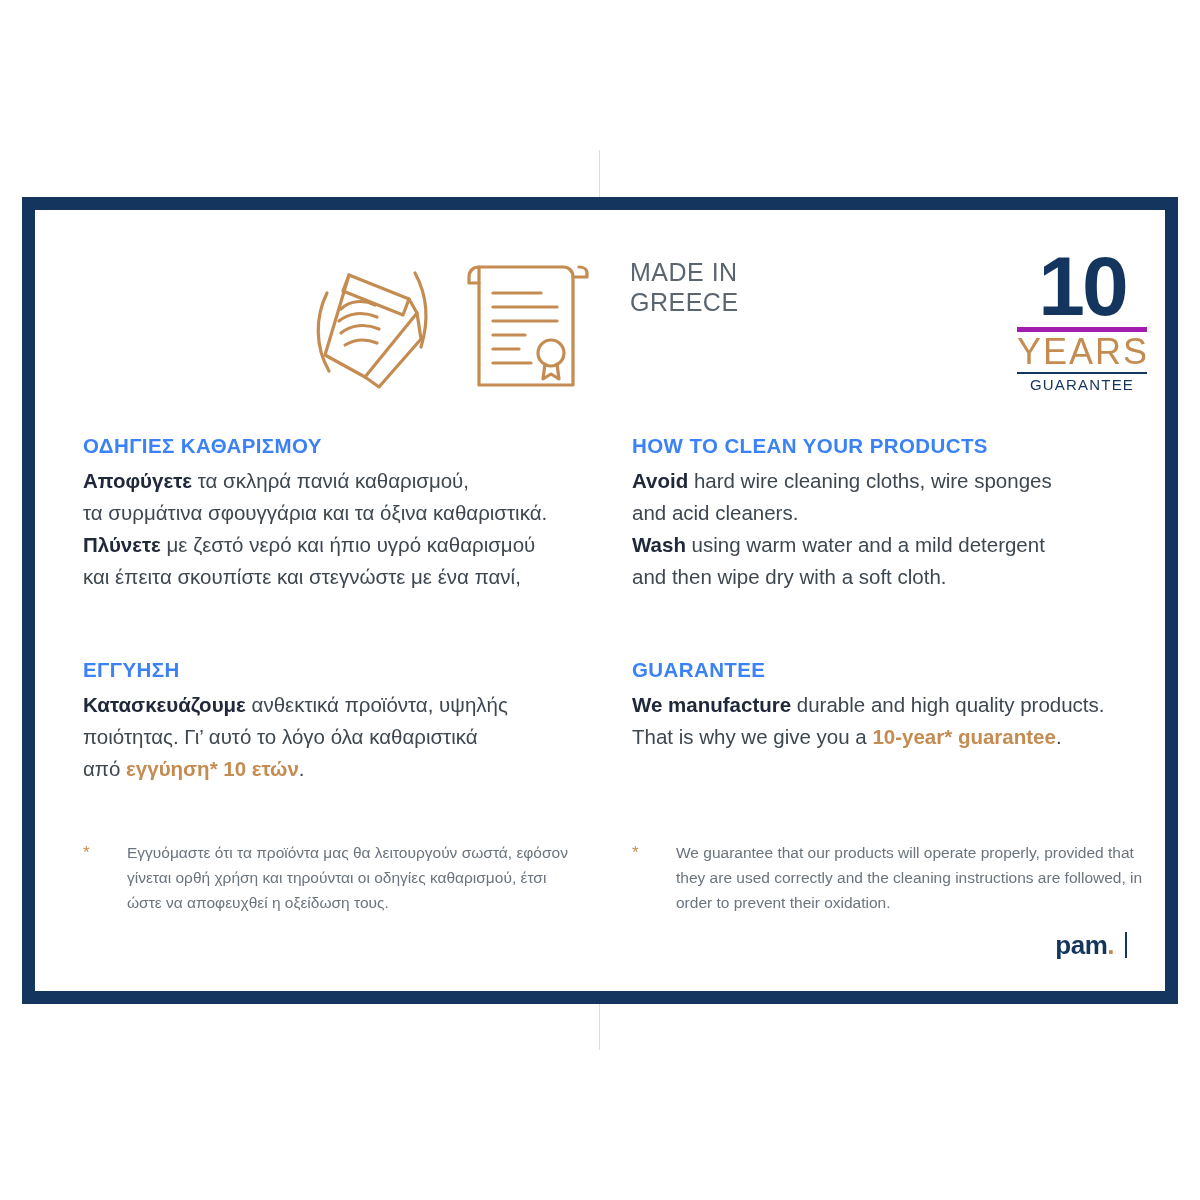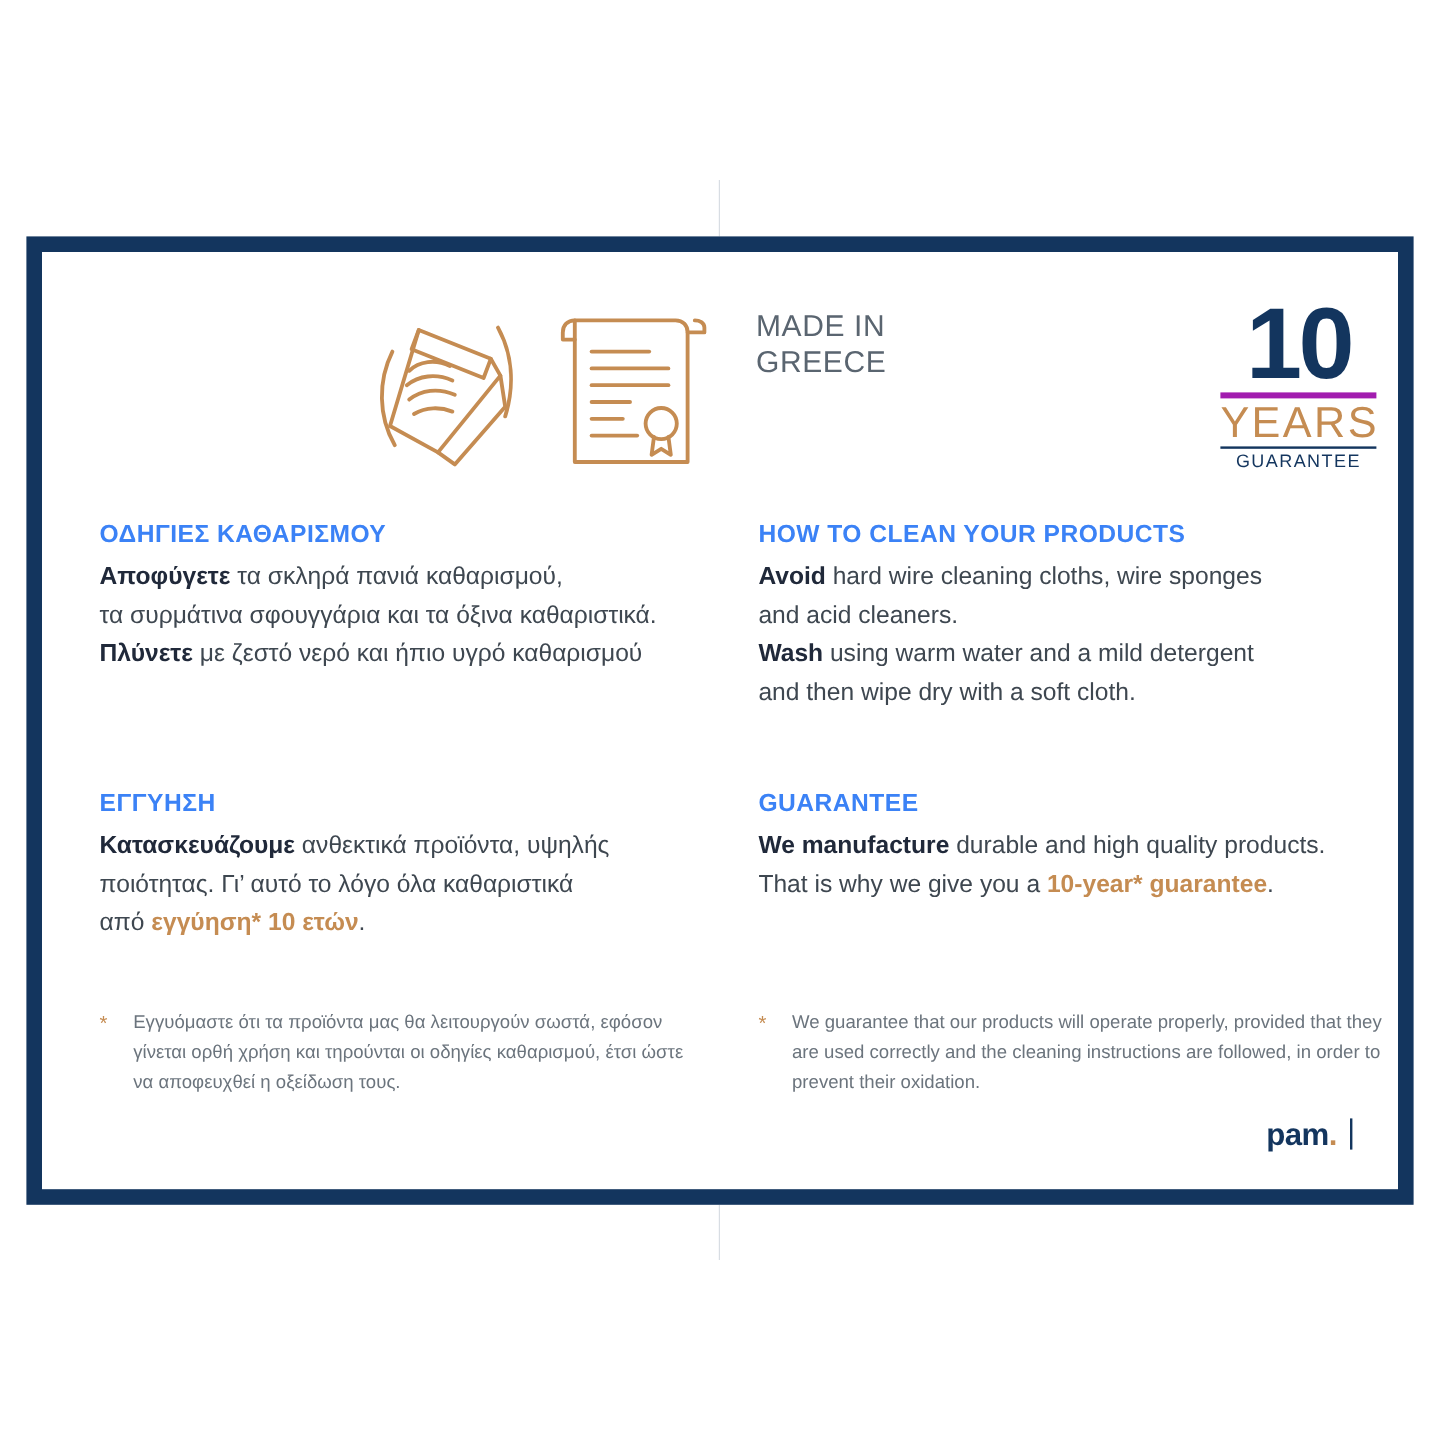--- a/index.html
+++ b/index.html
@@ -139,21 +139,21 @@
   }
   .footnote .star {
     position: absolute;
     left: 0;
     top: 0;
     color: #c58c52;
     font-size: 17px;
   }
   .footnote .fn-text {
     display: block;
-    margin-left: 28px;
+    margin-left: 44px;
   }
 
   
   .logo {
     position: absolute;
     right: 38px;
     bottom: 30px;
     font-size: 26px;
     font-weight: bold;
     color: #13355e;
@@ -211,21 +211,21 @@
           </svg>
         </span>
       </div>
 
       <div class="block" style="left:48px; top:224px; width:500px;">
         <h3 class="section-title">ΟΔΗΓΙΕΣ ΚΑΘΑΡΙΣΜΟΥ</h3>
         <p class="body">
           <b>Αποφύγετε</b><span> τα σκληρά πανιά καθαρισμού,</span><br>
           <span>τα συρμάτινα σφουγγάρια και τα όξινα καθαριστικά.</span><br>
           <b>Πλύνετε</b><span> με ζεστό νερό και ήπιο υγρό καθαρισμού</span><br>
-          <br>
+          <span>και έπειτα σκουπίστε και στεγνώστε με ένα πανί,</span><br>
         </p>
       </div>
 
       <div class="block" style="left:48px; top:448px; width:500px;">
         <h3 class="section-title">ΕΓΓΥΗΣΗ</h3>
         <p class="body">
           <b>Κατασκευάζουμε</b><span> ανθεκτικά προϊόντα, υψηλής</span><br>
           <span>ποιότητας. Γι’ αυτό το λόγο όλα καθαριστικά</span><br>
           <span>από </span><span class="accent">εγγύηση* 10 ετών</span><span>.</span>
         </p>

